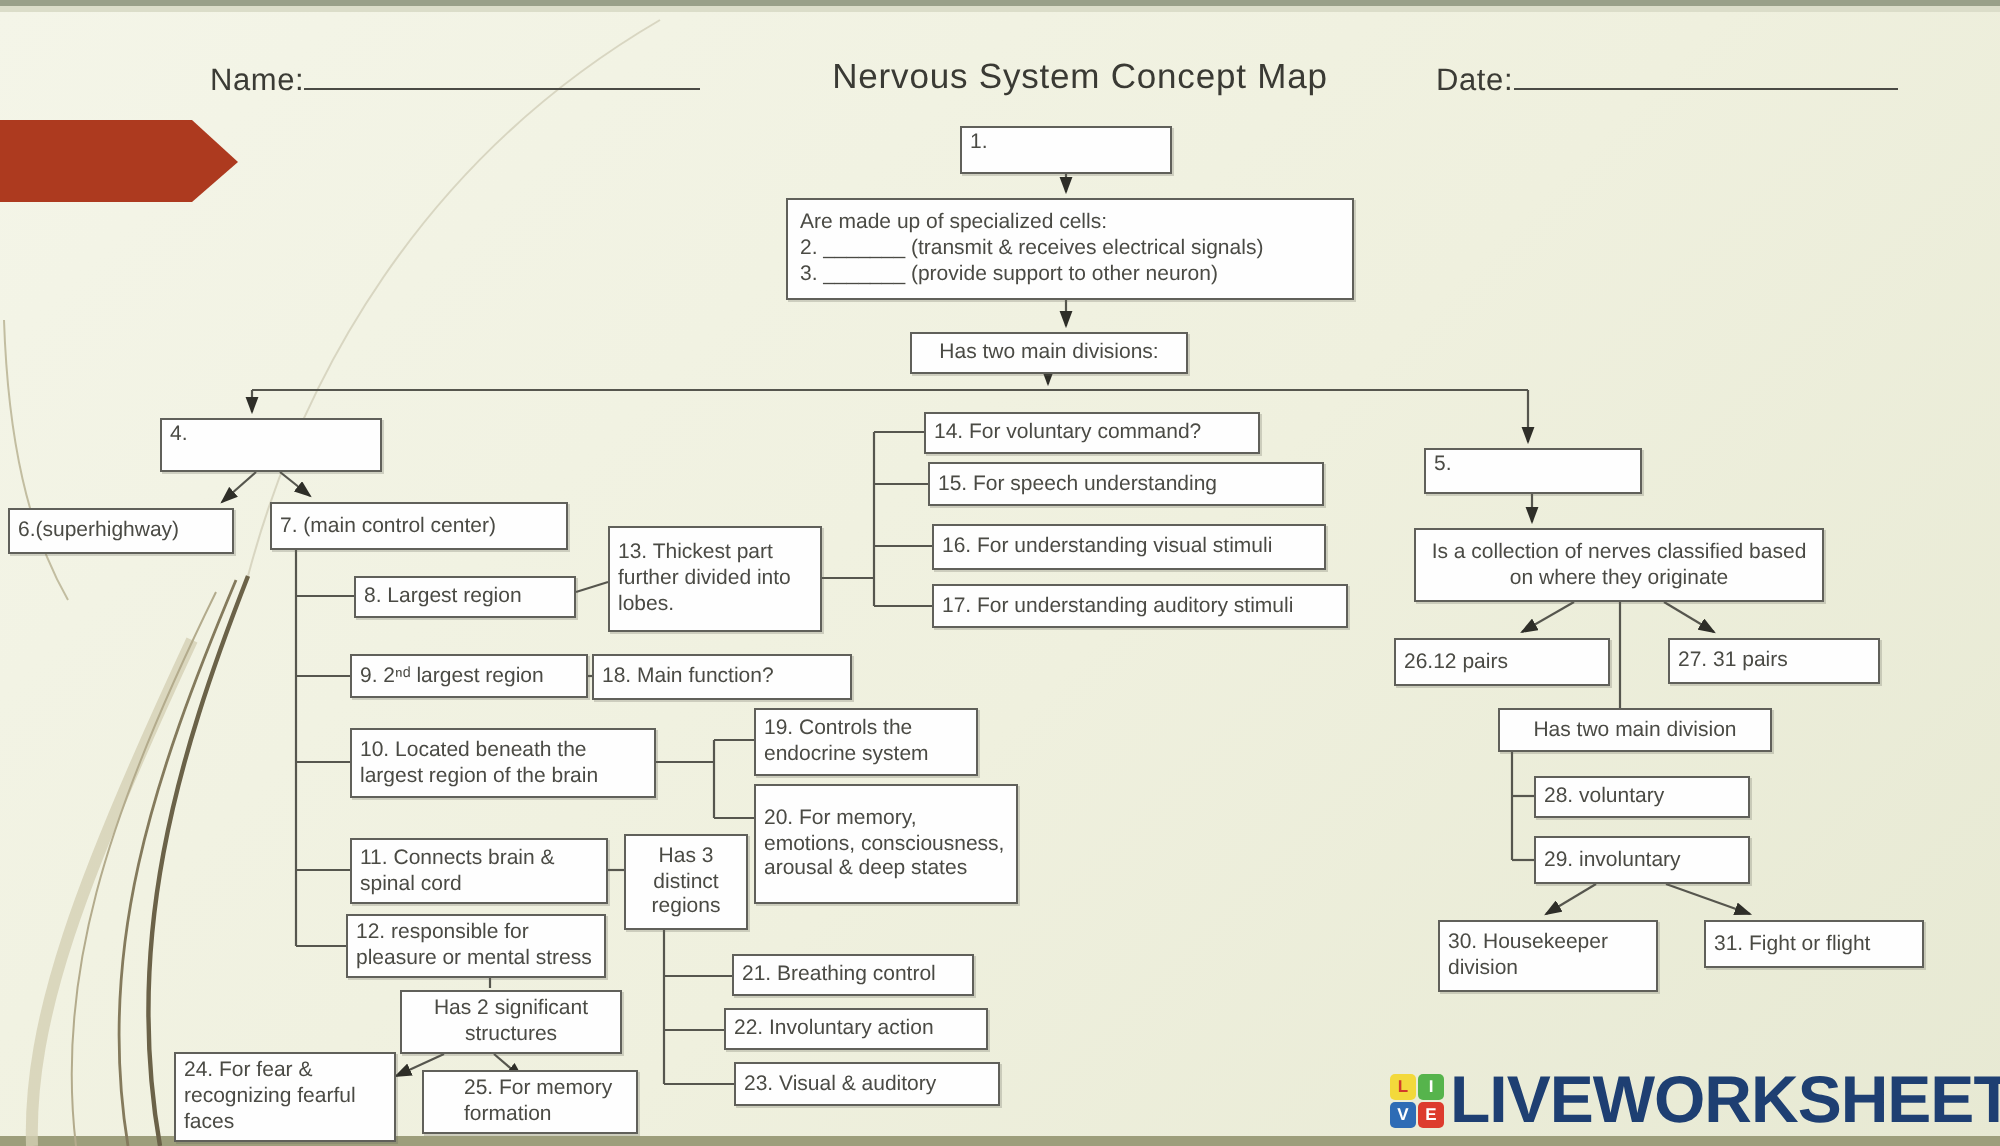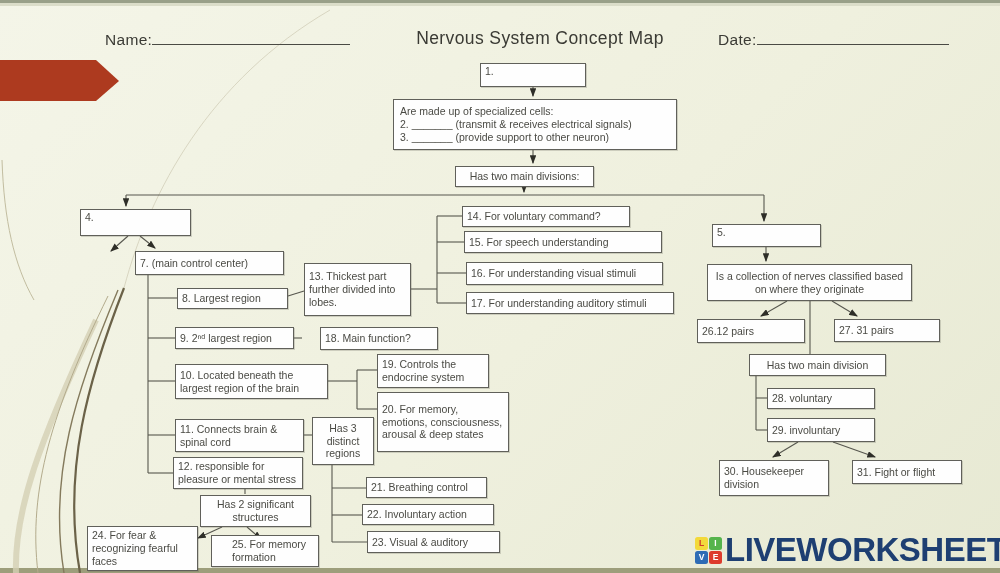--- a/index.html
+++ b/index.html
@@ -125,20 +125,23 @@
     </div>
   </div>
 
   <div class="node center" style="left:455px;top:166px;width:139px;height:21px;">
       <span>Has two main divisions:</span>
     </div>
 
   <div class="node" style="left:80px;top:209px;width:111px;height:27px;align-items:flex-start;">
       <span>4.</span>
     </div>
+  <div class="node" style="left:4px;top:254px;width:113px;height:23px;">
+      <span>6.(superhighway)</span>
+    </div>
   <div class="node" style="left:135px;top:251px;width:149px;height:24px;">
       <span>7. (main control center)</span>
     </div>
   <div class="node" style="left:177px;top:288px;width:111px;height:21px;">
       <span>8. Largest region</span>
     </div>
   <div class="node" style="left:304px;top:263px;width:107px;height:53px;">
       <span>13. Thickest part further divided into lobes.</span>
     </div>
   <div class="node" style="left:462px;top:206px;width:168px;height:21px;">
@@ -149,21 +152,21 @@
     </div>
   <div class="node" style="left:466px;top:262px;width:197px;height:23px;">
       <span>16. For understanding visual stimuli</span>
     </div>
   <div class="node" style="left:466px;top:292px;width:208px;height:22px;">
       <span>17. For understanding auditory stimuli</span>
     </div>
   <div class="node" style="left:175px;top:327px;width:119px;height:22px;">
       <span>9. 2ⁿᵈ largest region</span>
     </div>
-  <div class="node" style="left:320px;top:327px;width:118px;height:23px;">
+  <div class="node" style="left:296px;top:327px;width:130px;height:23px;">
       <span>18. Main function?</span>
     </div>
   <div class="node" style="left:175px;top:364px;width:153px;height:35px;">
       <span>10. Located beneath the largest region of the brain</span>
     </div>
   <div class="node" style="left:377px;top:354px;width:112px;height:34px;">
       <span>19. Controls the endocrine system</span>
     </div>
   <div class="node" style="left:377px;top:392px;width:132px;height:60px;">
       <span>20. For memory, emotions, consciousness, arousal &amp; deep states</span>

